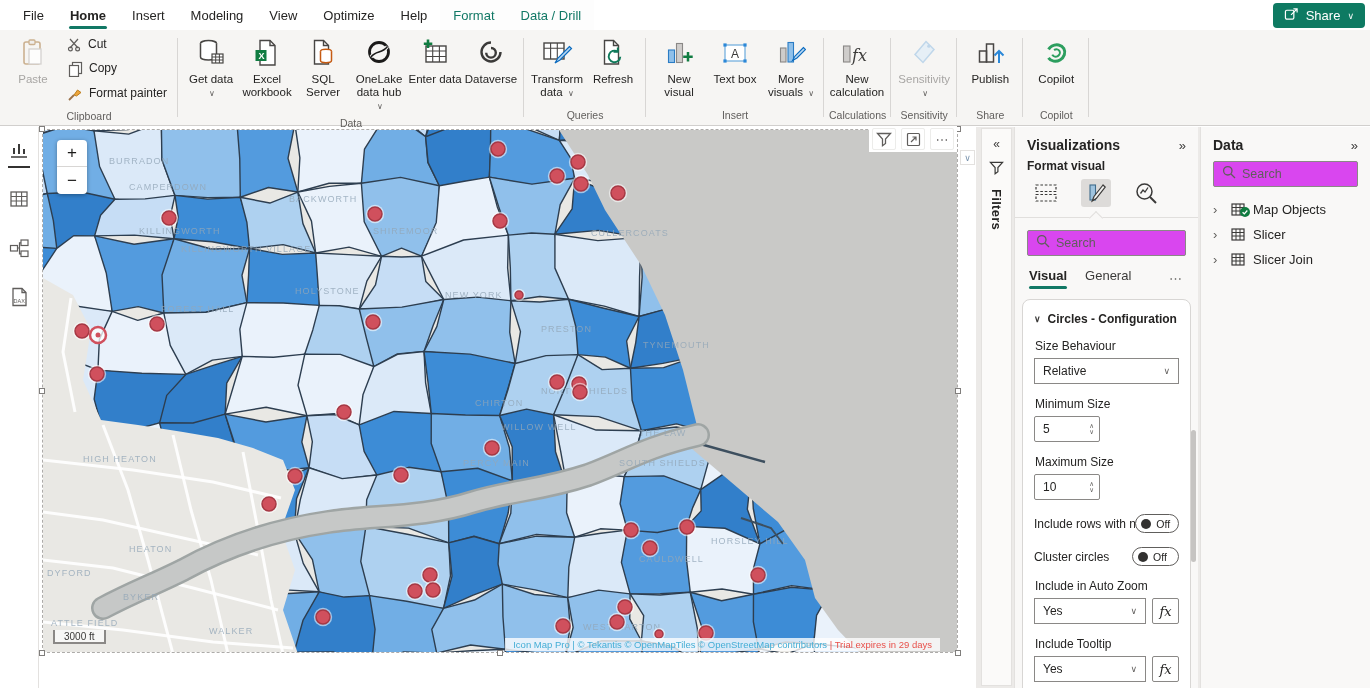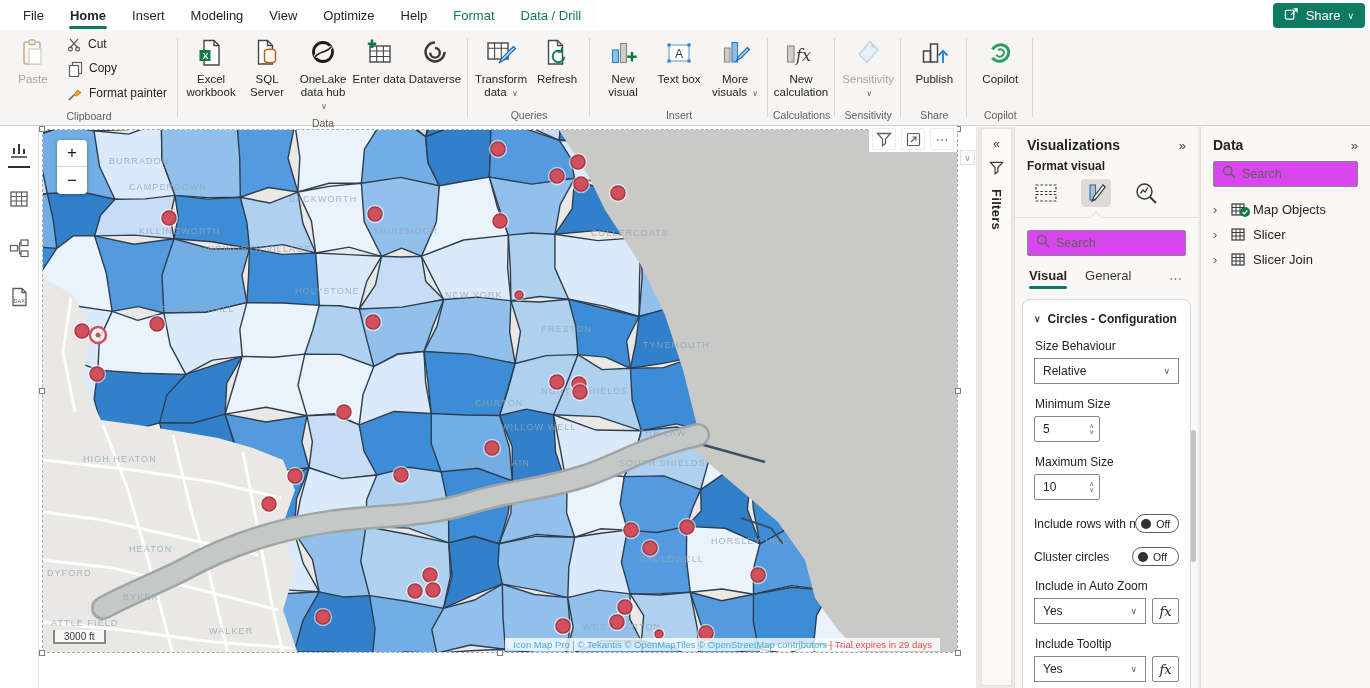--- a/index.html
+++ b/index.html
@@ -159,20 +159,31 @@
                   <path d="M7,9 l3.5,-5 3.5,2.5 -4.5,3.5z" fill="#eda63c" stroke="#bd7e1e" stroke-width="1"></path>
                 </svg></span>
               <span>Format painter</span>
             </div>
           </div>
         </div>
         <div class="glabel">Clipboard</div>
       </div>
       <div class="rgroup">
         <div class="items">
+          <div class="rbig">
+            <span class="ric">
+              <svg width="30" height="30" viewBox="0 0 30 30">
+                <ellipse cx="12.5" cy="5.6" rx="8" ry="3" fill="#fff" stroke="#484644" stroke-width="1.5"></ellipse>
+                <path d="M4.5,5.6 v13.4 c0,1.7 3.6,3 8,3 s8,-1.3 8,-3 V5.6" fill="#fff" stroke="#484644" stroke-width="1.5"></path>
+                <rect x="16" y="16" width="11" height="9" fill="#fff" stroke="#484644" stroke-width="1.2"></rect>
+                <path d="M16,19 h11 M16,22 h11 M19.7,16 v9 M23.4,16 v9" stroke="#484644" stroke-width="1"></path>
+              </svg>
+            </span>
+            <span>Get data <span class="chev">∨</span></span>
+          </div>
           <div class="rbig">
             <span class="ric">
               <svg width="30" height="30" viewBox="0 0 30 30">
                 <path d="M8,2.5 h10 l5,5 V27 H8z" fill="#fff" stroke="#484644" stroke-width="1.4"></path>
                 <path d="M18,2.5 v5 h5" fill="none" stroke="#484644" stroke-width="1.4"></path>
                 <rect x="3.5" y="12" width="11" height="11" fill="#107c41"></rect>
                 <text x="6.5" y="20.5" font-size="9" font-weight="bold" fill="#fff" font-family="Liberation Sans,sans-serif">X</text>
               </svg>
             </span>
             <span>Excel workbook</span>

